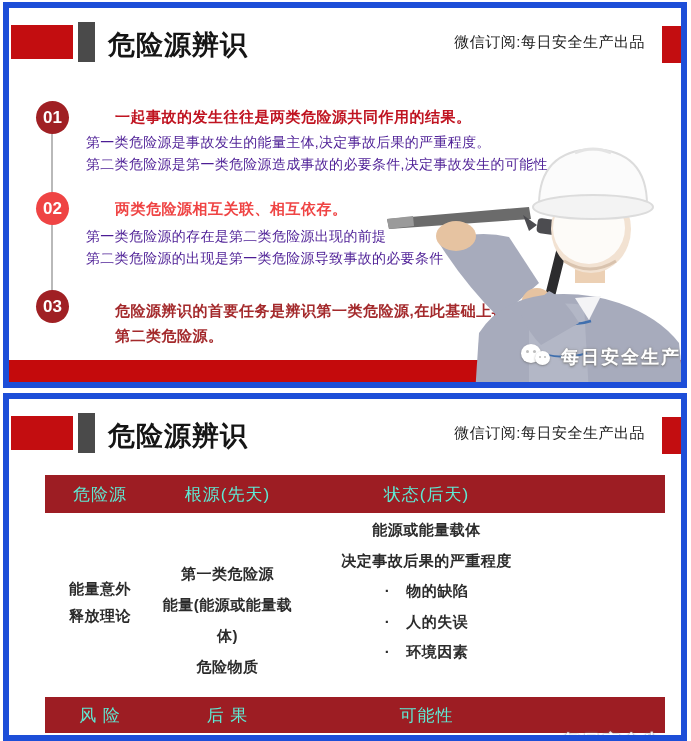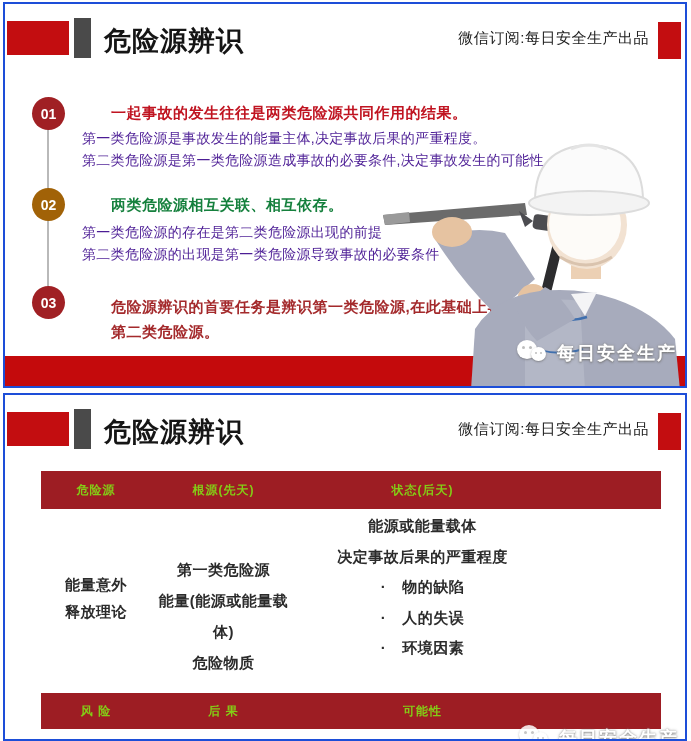--- a/index.html
+++ b/index.html
@@ -1,44 +1,44 @@
 <!DOCTYPE html>
 <html><head>
 <meta charset="utf-8">
 <style>
   * { margin:0; padding:0; box-sizing:border-box; }
   html,body { width:691px; height:741px; background:#fff; overflow:hidden;
     font-family:"Liberation Sans","DejaVu Sans",sans-serif; }
   .canvas { position:relative; width:691px; height:741px; background:#fff; }
 
   .slide { position:absolute; left:3px; width:684px; background:#fff;
-    border:2px solid #1d4ed8; overflow:hidden; }
+    border:6px solid #1d4ed8; overflow:hidden; }
   #slide1 { top:2px; height:386px; }
   #slide2 { top:393px; height:348px; }
 
   
   .hdr-red-left { position:absolute; left:2px; top:17px; width:62px; height:34px; background:#c30d10; }
   .hdr-gray-bar { position:absolute; left:69px; top:14px; width:17px; height:40px; background:#4a4a4a; }
   .hdr-title { position:absolute; left:99px; top:19px; font-size:27px; font-weight:bold; color:#151515; letter-spacing:1px; }
   .hdr-sub { position:absolute; right:36px; top:25px; font-size:15px; color:#222; letter-spacing:.5px; }
   .hdr-red-right { position:absolute; left:653px; top:18px; width:23px; height:37px; background:#c30d10; }
 
   
   .tl-line { position:absolute; left:42px; top:110px; width:2px; height:190px; background:#b9b9b9; }
   .tl-circle { position:absolute; width:33px; height:33px; border-radius:50%;
-    color:#fff; font-size:14px; font-weight:bold; display:flex; align-items:center; justify-content:center; }
+    color:#fff; font-size:17px; font-weight:bold; display:flex; align-items:center; justify-content:center; }
   .c-red { background:#a02024; }
-  .c-gold { background:#a16207; }
+  .c-gold { background:#ef4444; }
   #circle01 { left:27px; top:93px; }
   #circle02 { left:27px; top:184px; }
   #circle03 { left:27px; top:282px; }
 
   .item-heading { position:absolute; left:74px; font-size:15px; font-weight:bold; letter-spacing:.5px;margin-left:32px; }
   .h-red { color:#c01421; }
-  .h-gold { color:#15803d; }
+  .h-gold { color:#ef4444; }
   .h-darkred { color:#a42a2c; }
   #h1 { top:100px; }
   #h2 { top:192px; }
   #h3 { top:290px; width:428px; line-height:25px; }
   .item-line { position:absolute; left:77px; font-size:14px; color:#4c1d95; letter-spacing:.3px; }
   #l1a { top:126px; } #l1b { top:148px; }
   #l2a { top:220px; } #l2b { top:242px; }
 
   .bottom-red-bar { position:absolute; left:0; right:0; top:352px; height:33px; background:#c40a0c; }
 
@@ -57,21 +57,21 @@
   .wm-bub-big::before { content:""; position:absolute; left:5px; top:6px; width:3px; height:3px; border-radius:50%; background:#bdbdbd; box-shadow:7px 0 0 #bdbdbd; }
   .wm-bub-small::before { content:""; position:absolute; left:4px; top:5px; width:2px; height:2px; border-radius:50%; background:#bdbdbd; box-shadow:5px 0 0 #bdbdbd; }
   .wm-text { font-size:18px; font-weight:bold; color:#fff; letter-spacing:2px;
     text-shadow:0 0 1px #aaa, 0 1px 2px rgba(110,110,110,.9), 0 0 3px rgba(130,130,130,.7); }
 
   
   .tbl { position:absolute; left:36px; top:76px; width:620px; }
   .tbl-row { display:flex; width:100%; }
   .tbl-head { height:38px; background:#9d1d23; align-items:center; }
   .tbl-foot { height:36px; background:#9d1d23; align-items:center; }
-  .th { color:#84cc16; font-size:12px; font-weight:bold; text-align:center; letter-spacing:1px; }
+  .th { color:#5eead4; font-size:17px; font-weight:normal; text-align:center; letter-spacing:1px; }
   .col1 { width:110px; }
   .col2 { width:145px; }
   .col3 { flex:1; padding-right:112px; }
   .tbl-body { display:flex; width:100%; height:184px; background:#fff; }
   .bc { font-size:15px; font-weight:bold; color:#2b2b2b; text-align:center; letter-spacing:.5px; }
   .bc .bl { line-height:31px; }
   .body-col1 { padding-top:62px; }
   .body-col1 .bl { line-height:27px; }
   .body-col2 { padding-top:45px; }
   .body-col3 { padding-top:2px; }

